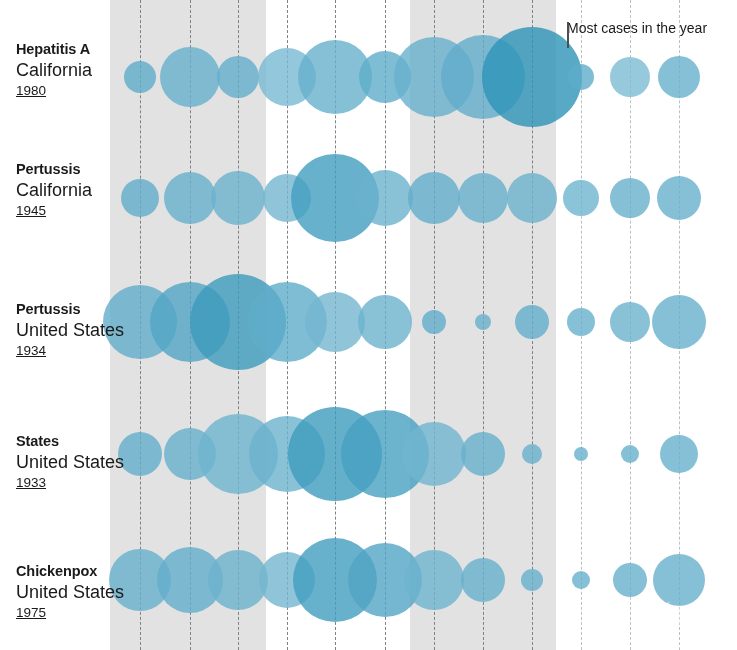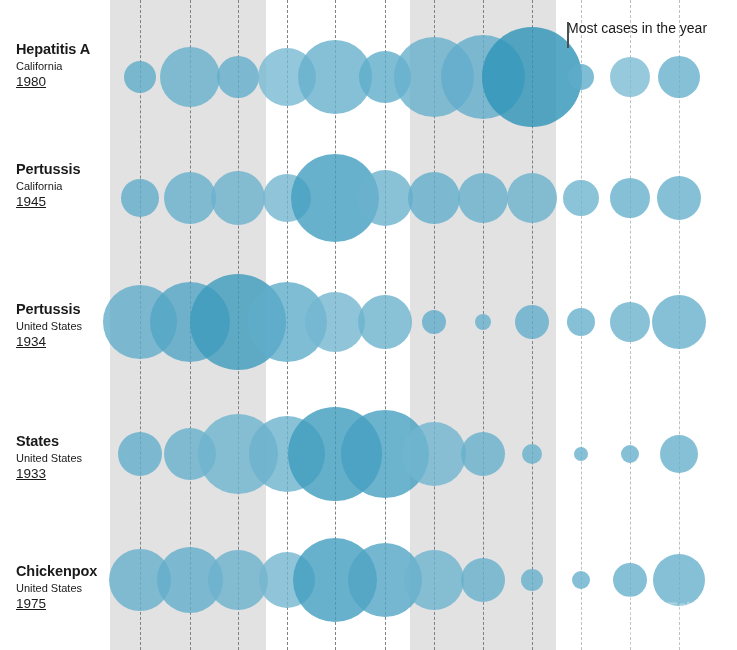--- a/index.html
+++ b/index.html
@@ -29,36 +29,36 @@
   }
 
   
   .rowlabel{
     position:absolute;left:16px;
     color:#1a1a1a;
     line-height:1.28;
     white-space:nowrap;
   }
   .rowlabel .name{font-weight:bold;font-size:14.5px;letter-spacing:-0.1px;}
-  .rowlabel .place{font-size:11px;}
+  .rowlabel .place{font-size:18px;}
   .rowlabel .year{font-size:13.5px;text-decoration:underline;}
 
   
   .annot-text{
     position:absolute;
     font-size:14px;color:#1a1a1a;white-space:nowrap;
   }
   .annot-line{
     position:absolute;width:0;
     border-left:2px solid #4a4f52;
   }
 
   
   .watermark{
-    position:absolute;right:4px;bottom:6px;
+    position:absolute;right:24px;bottom:6px;
     width:128px;height:52px;
     opacity:.30;pointer-events:none;
   }
   .wm-badge{
     position:absolute;left:0;top:4px;width:44px;height:44px;
     border:3px solid #ffffff;border-radius:12px;
   }
   .wm-badge:after{
     content:"";position:absolute;left:12px;top:12px;
     width:18px;height:18px;border-radius:50%;

